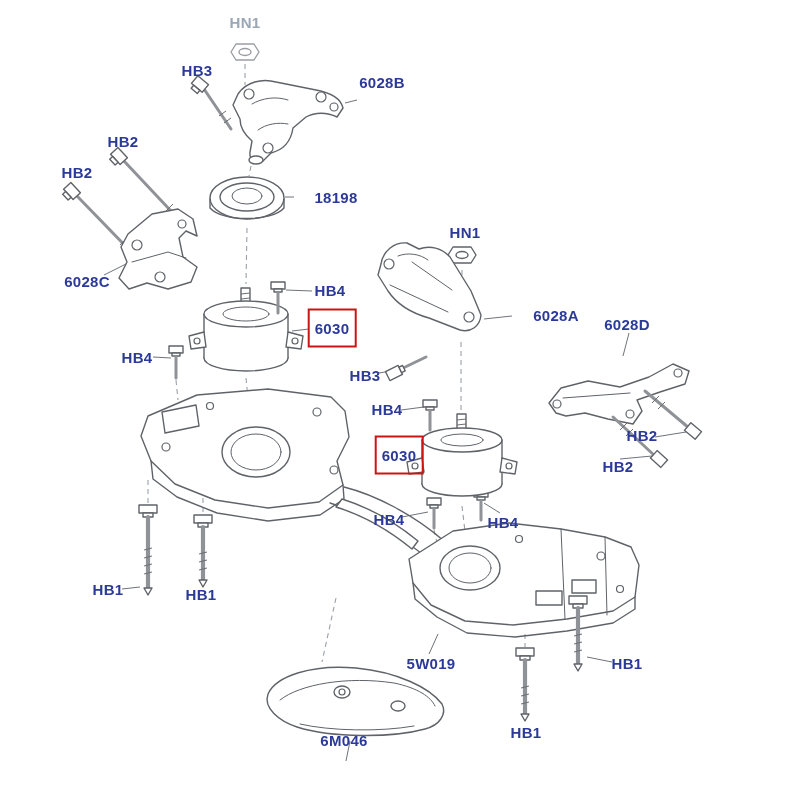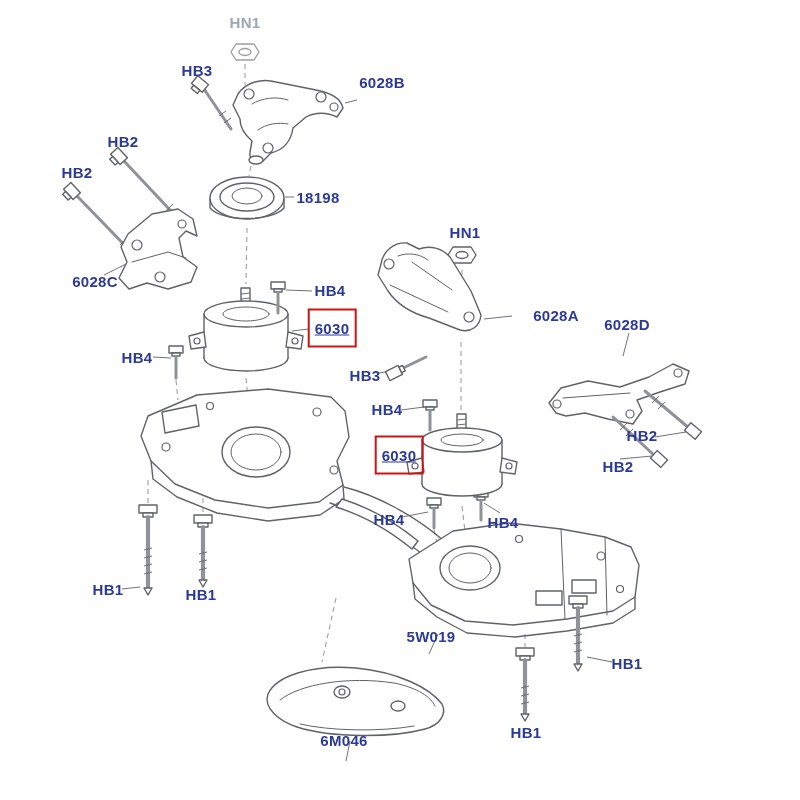--- a/index.html
+++ b/index.html
@@ -18,21 +18,21 @@
   .leader { stroke:#6f7378; stroke-width:1; }
   .tick { stroke:#6a6e72; stroke-width:1; }
   .hole { fill:#ffffff; stroke:var(--line,#5f6368); stroke-width:1.2; }
   
   .lbl {
     position:absolute; transform:translate(-50%,-50%);
     font-weight:bold; font-size:15px; letter-spacing:.3px;
     color:var(--label,#2b3a99); white-space:nowrap; line-height:1;
   }
   .lbl.muted { color:var(--muted-label,#9aa7b5); }
-  .lbl.hl { border:2.5px solid var(--highlight-box,#cc1414); padding:10px 5px;text-decoration:underline; }
+  .lbl.hl { border:2.5px solid var(--highlight-box,#cc1414); padding:10px 5px; }
 </style>
 </head>
 <body>
 
 <div class="canvas">
 
   <svg width="800" height="800" viewBox="0 0 800 800">
 
     <g class="dash">
       <line x1="245" y1="64" x2="245" y2="85"></line>
@@ -313,36 +313,36 @@
       <path class="nofill part thin" d="M300,724 C330,731 380,732 414,726"></path>
     </g>
   </svg>
 
   <div>
     <div class="lbl muted" style="left:245px;top:22px">HN1</div>
     <div class="lbl" style="left:197px;top:70px">HB3</div>
     <div class="lbl" style="left:382px;top:82px">6028B</div>
     <div class="lbl" style="left:123px;top:141px">HB2</div>
     <div class="lbl" style="left:77px;top:172px">HB2</div>
-    <div class="lbl" style="left:318px;top:197px">18198</div>
-    <div class="lbl" style="left:95px;top:281px">6028C</div>
+    <div class="lbl" style="left:336px;top:197px">18198</div>
+    <div class="lbl" style="left:87px;top:281px">6028C</div>
     <div class="lbl" style="left:330px;top:290px">HB4</div>
     <div class="lbl hl" style="left:332px;top:328px">6030</div>
     <div class="lbl" style="left:465px;top:232px">HN1</div>
     <div class="lbl" style="left:556px;top:315px">6028A</div>
     <div class="lbl" style="left:627px;top:324px">6028D</div>
     <div class="lbl" style="left:137px;top:357px">HB4</div>
     <div class="lbl" style="left:365px;top:375px">HB3</div>
     <div class="lbl" style="left:387px;top:409px">HB4</div>
     <div class="lbl hl" style="left:399px;top:455px">6030</div>
     <div class="lbl" style="left:642px;top:435px">HB2</div>
     <div class="lbl" style="left:618px;top:466px">HB2</div>
     <div class="lbl" style="left:389px;top:519px">HB4</div>
     <div class="lbl" style="left:503px;top:522px">HB4</div>
     <div class="lbl" style="left:108px;top:589px">HB1</div>
     <div class="lbl" style="left:201px;top:594px">HB1</div>
-    <div class="lbl" style="left:431px;top:636px">5W019</div>
+    <div class="lbl" style="left:431px;top:663px">5W019</div>
     <div class="lbl" style="left:627px;top:663px">HB1</div>
     <div class="lbl" style="left:526px;top:732px">HB1</div>
     <div class="lbl" style="left:344px;top:740px">6M046</div>
   </div>
 
 </div>
 
 </body></html>

